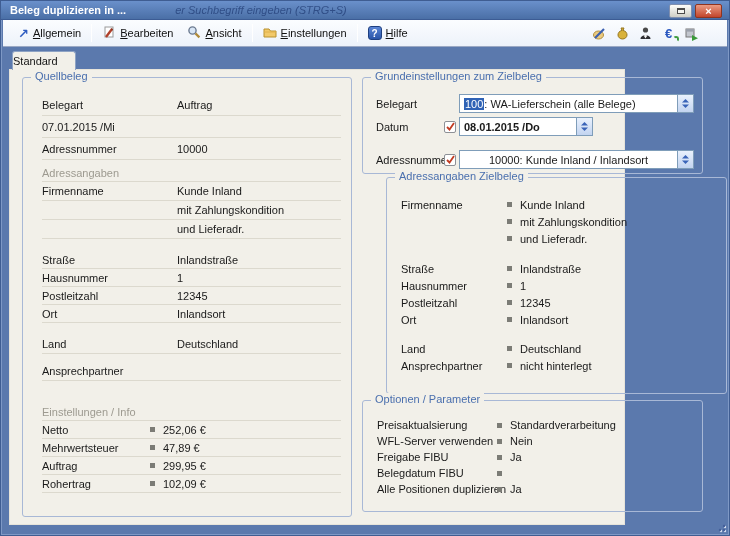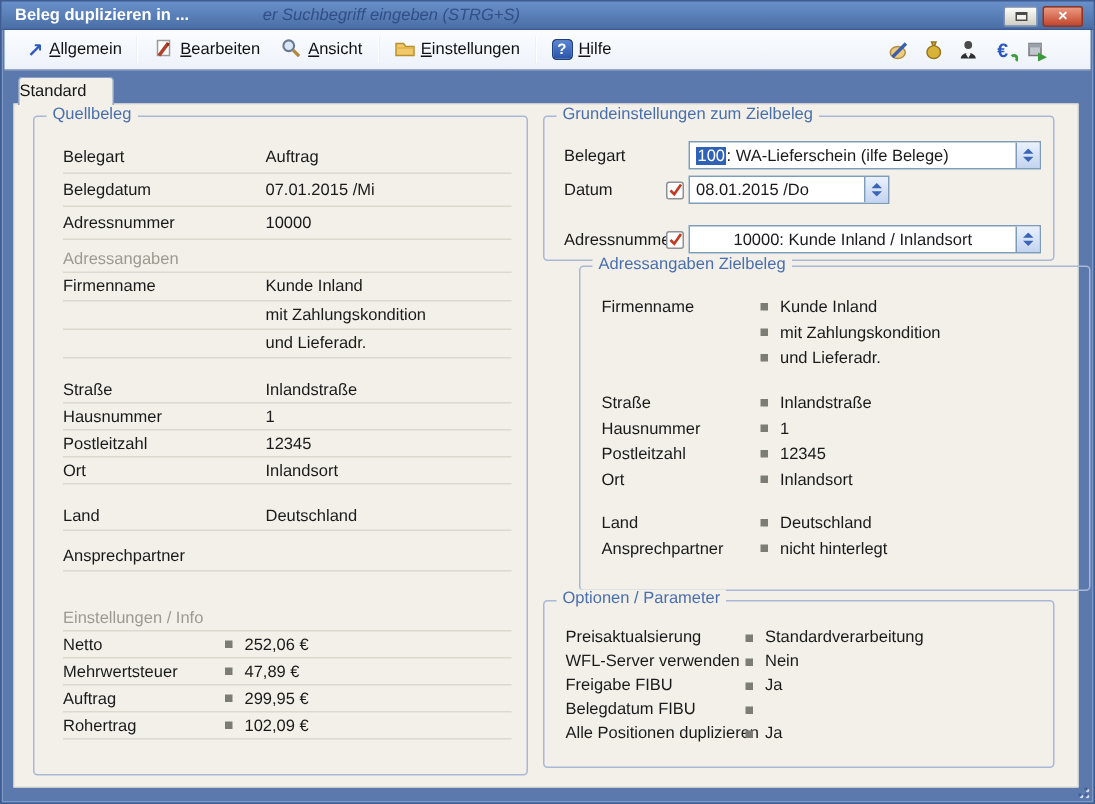--- a/index.html
+++ b/index.html
@@ -31,21 +31,21 @@
   .tray-euro { font-weight:bold; font-size:13px; color:#2a58c0; position:relative; }
   .tray-euro i { position:absolute; right:-3px; bottom:-1px; width:6px; height:6px; border:2px solid #3f9c3f;
                  border-left-color:transparent; border-bottom-color:transparent; border-radius:50%; font-style:normal; }
 
   
   .tab { position:absolute; top:50px; left:11px; width:64px; height:19px; z-index:3;
          background:#f2f0e9; border:1px solid #8ea3c4; border-bottom:none; border-radius:3px 3px 0 0;
          display:flex; align-items:center; justify-content:flex-start; color:#151515; }
 
   
-  .content { position:absolute; top:68px; left:8px; width:710px; height:456px;
+  .content { position:absolute; top:68px; left:8px; width:616px; height:456px;
              background:#f2f0e9; border:1px solid #e7e4da; z-index:2; }
 
   .group { position:absolute; border:1px solid #a8b8d6; border-radius:3px; }
   .legend { position:absolute; top:-8px; left:8px; background:#f2f0e9; padding:0 4px;
             color:#4a6fae; white-space:nowrap; }
 
   .row { display:flex; align-items:center; }
   .mk { width:5px; height:5px; background:#7c7c76; margin-right:8px; flex-shrink:0; }
 
   
@@ -72,21 +72,21 @@
   .c-row .lbl { width:68px; flex-shrink:0; }
   .cb-slot { width:15px; flex-shrink:0; display:flex; align-items:center; }
   .checkbox { width:12px; height:12px; background:#fff; border:1px solid #8d9096; border-radius:2px;
               display:flex; align-items:center; justify-content:center; }
   .combo { flex:1; height:19px; background:#fff; border:1px solid #7f9db9; display:flex; align-items:center; overflow:hidden; }
   .combo .ctext { flex:1; padding:0 4px; white-space:nowrap; overflow:hidden; display:flex; align-items:center; }
   .combo .ctext.centered { justify-content:center; }
   .combo .sel { background:#2f62b5; color:#fff; padding:0 1px; }
   .spin { width:16px; align-self:stretch; background:linear-gradient(#e9f1fd,#c3d4f0); border-left:1px solid #7f9db9;
           display:flex; flex-direction:column; align-items:center; justify-content:center; gap:1px; flex-shrink:0; }
-  .datefield { width:134px; flex:none; }
+  .datefield { width:134px; flex:none;font-weight:bold; }
   .c-gap { height:4px; } .c-gap2 { height:14px; }
 
   
   .g-addr { left:352px; top:107px; width:341px; height:217px;margin-left:24px; }
   .g-addr .inner { padding:18px 8px 0 14px; }
   .g-addr .row { height:17px; }
   .g-addr .lbl, .g-opt .lbl { width:106px; flex-shrink:0; white-space:nowrap; }
   .g-addr .gap13 { margin-top:13px; } .g-addr .gap12 { margin-top:12px; }
   .g-opt { left:352px; top:330px; width:341px; height:112px; }
   .g-opt .inner { padding:16px 8px 0 14px; }
@@ -190,21 +190,20 @@
 
     <div class="group g-quell">
       <span class="legend">Quellbeleg</span>
       <div class="inner">
         <div class="q-top">
           <div class="row">
               <span class="lbl">Belegart</span>
               <span class="val">Auftrag</span>
             </div>
           <div class="row">
-              <span class="lbl">Belegdatum</span>
               <span class="val">07.01.2015 /Mi</span>
             </div>
           <div class="row">
               <span class="lbl">Adressnummer</span>
               <span class="val">10000</span>
             </div>
         </div>
 
         <div class="sect">Adressangaben</div>
 
@@ -276,21 +275,21 @@
 
     <div class="group g-ziel">
       <span class="legend">Grundeinstellungen zum Zielbeleg</span>
       <div class="inner">
         <div class="c-row">
           <span class="lbl">Belegart</span>
           <span class="cb-slot"></span>
           <div class="combo">
             <span class="ctext">
                 <span class="sel">100</span>
-                <span> : WA-Lieferschein (ilfe Belege)</span>
+                <span> : WA-Lieferschein (alle Belege)</span>
               </span>
             <span class="spin">
                 <svg width="7" height="9">
                   <path d="M3.5 0 L7 3.5 H0 Z" fill="#3a64b8"></path>
                   <path d="M0 5.5 H7 L3.5 9 Z" fill="#3a64b8"></path>
                 </svg>
               </span>
           </div>
         </div>
         <div class="c-gap"></div>

